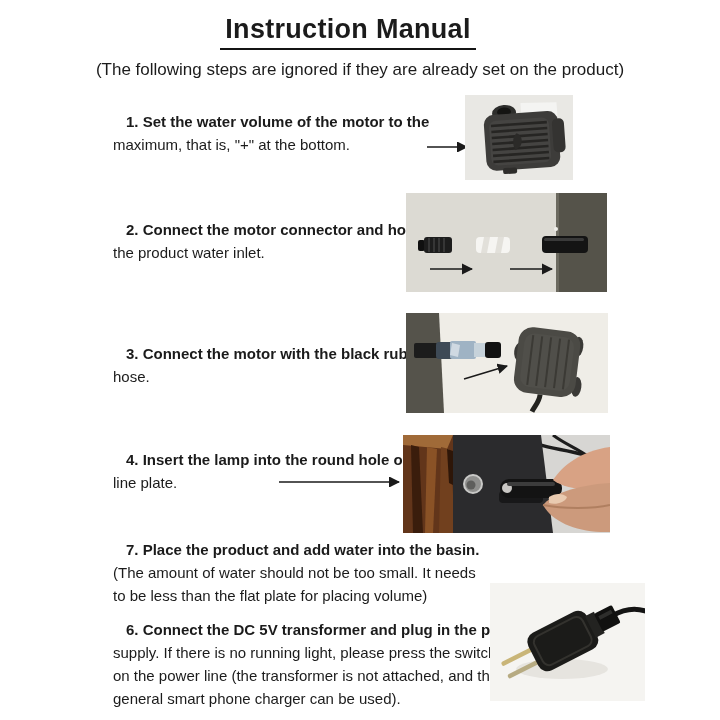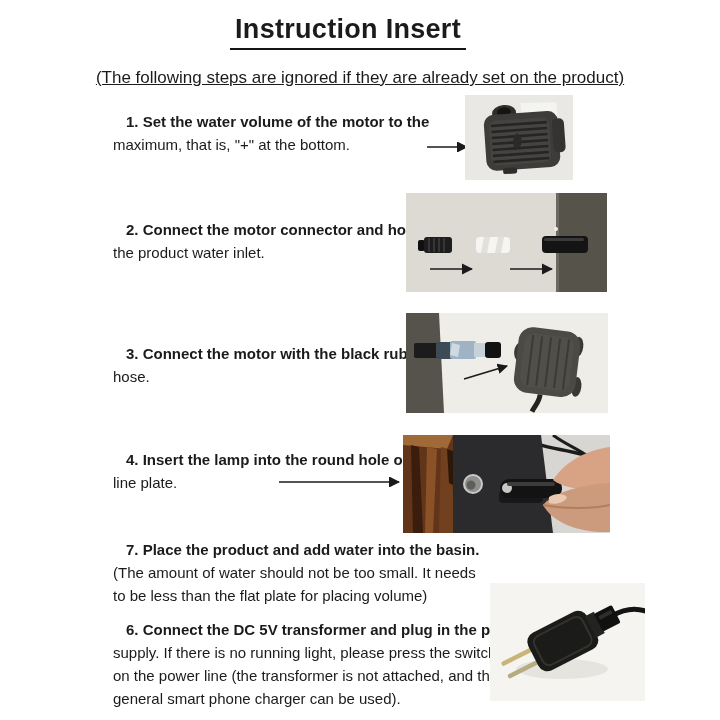--- a/index.html
+++ b/index.html
@@ -24,27 +24,26 @@
     display: inline-block;
     margin: 0;
     font-size: 27px;
     font-weight: bold;
     letter-spacing: 0.3px;
     border-bottom: 2px solid #141414;
     padding: 0 5px 3px 5px;
   }
   .subtitle {
     position: absolute;
-    top: 68px;
+    top: 60px;
     left: 0;
     width: 720px;
     text-align: center;
     font-size: 17px;
     white-space: nowrap;
-    text-decoration: underline;
   }
   .step-text {
     position: absolute;
     font-size: 15px;
     line-height: 23px;
     white-space: nowrap;
   }
   .step-text .indent { padding-left: 13px; font-weight: bold; }
   .photo { position: absolute; display: block; }
   .arr { position: absolute; display: block; }
@@ -70,21 +69,21 @@
 
   <svg class="defs-holder" aria-hidden="true">
     <defs>
       <marker id="ah" viewBox="0 0 10 10" refX="9" refY="5" markerWidth="7" markerHeight="7" orient="auto">
         <path d="M0,0 L10,5 L0,10 z" fill="#1a1a1a"></path>
       </marker>
     </defs>
   </svg>
 
   <div class="title-row">
-    <h1 class="title">Instruction Insert</h1>
+    <h1 class="title">Instruction Manual</h1>
   </div>
 
   <div class="subtitle">(The following steps are ignored if they are already set on the product)</div>
 
   <div class="step-text" id="s1">
     <div class="indent">1. Set the water volume of the motor to the</div>
     <div>maximum, that is, "+" at the bottom.</div>
   </div>
   <svg class="arr" id="arrow1" viewBox="0 0 44 10">
     <line x1="1" y1="5" x2="41" y2="5" stroke="#1a1a1a" stroke-width="1.6" marker-end="url(#ah)"></line>

